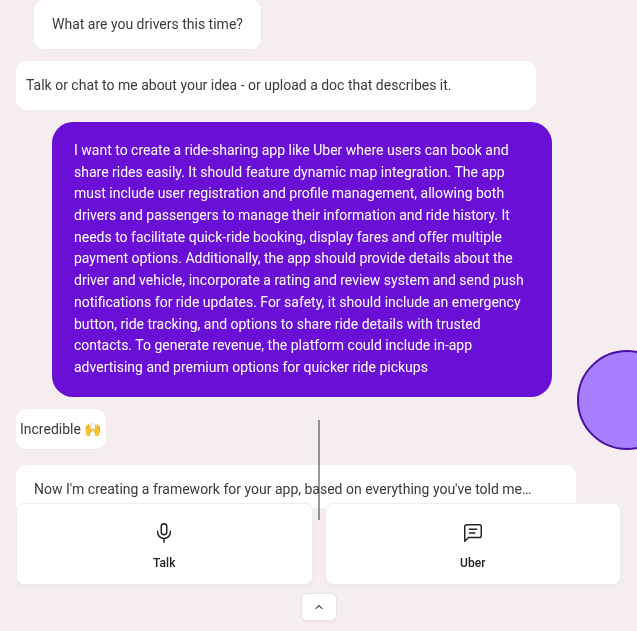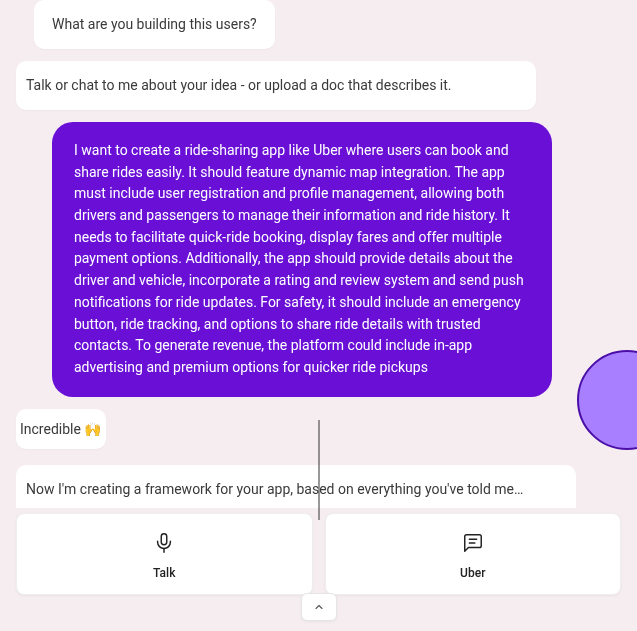--- a/index.html
+++ b/index.html
@@ -69,29 +69,29 @@
       font-size: 14px;
       color: #3a3a3a;
       display: inline-flex;
       align-items: center;
       gap: 6px;
       box-shadow: 0 1px 2px rgba(0,0,0,0.03);
     }
     .framework-bubble {
       background: #ffffff;
       border-radius: 10px 10px 0 0;
-      padding: 14px 10px 8px;
+      padding: 14px 18px 8px;
       font-size: 14px;
       color: #3a3a3a;
       max-width: 560px;
       line-height: 1.5;
     }
     .action-bar {
       position: absolute;
-      bottom: 36px;
+      bottom: 46px;
       left: 16px;
       right: 16px;
       display: flex;
       gap: 12px;
       z-index: 3;
       justify-content: flex-end;
     }
     .action-card {
       flex: 1;
       background: #ffffff;
@@ -148,21 +148,21 @@
     }
   </style>
 </head>
 <body>
 
 <div class="decor-circle"></div>
 
 <div class="chat-container">
 
   <div class="bot-bubble first-bubble">
-    <span>What are you building this users?</span>
+    <span>What are you drivers this time?</span>
   </div>
 
   <div class="bot-bubble full">
     <span>Talk or chat to me about your idea - or upload a doc that describes it.</span>
   </div>
 
   <div class="user-bubble">
     <span>I want to create a ride-sharing app like Uber where users can book and share rides easily. It should feature dynamic map integration. The app must include user registration and profile management, allowing both drivers and passengers to manage their information and ride history. It needs to facilitate quick-ride booking, display fares and offer multiple payment options. Additionally, the app should provide details about the driver and vehicle, incorporate a rating and review system and send push notifications for ride updates. For safety, it should include an emergency button, ride tracking, and options to share ride details with trusted contacts. To generate revenue, the platform could include in-app advertising and premium options for quicker ride pickups</span>
   </div>
 

